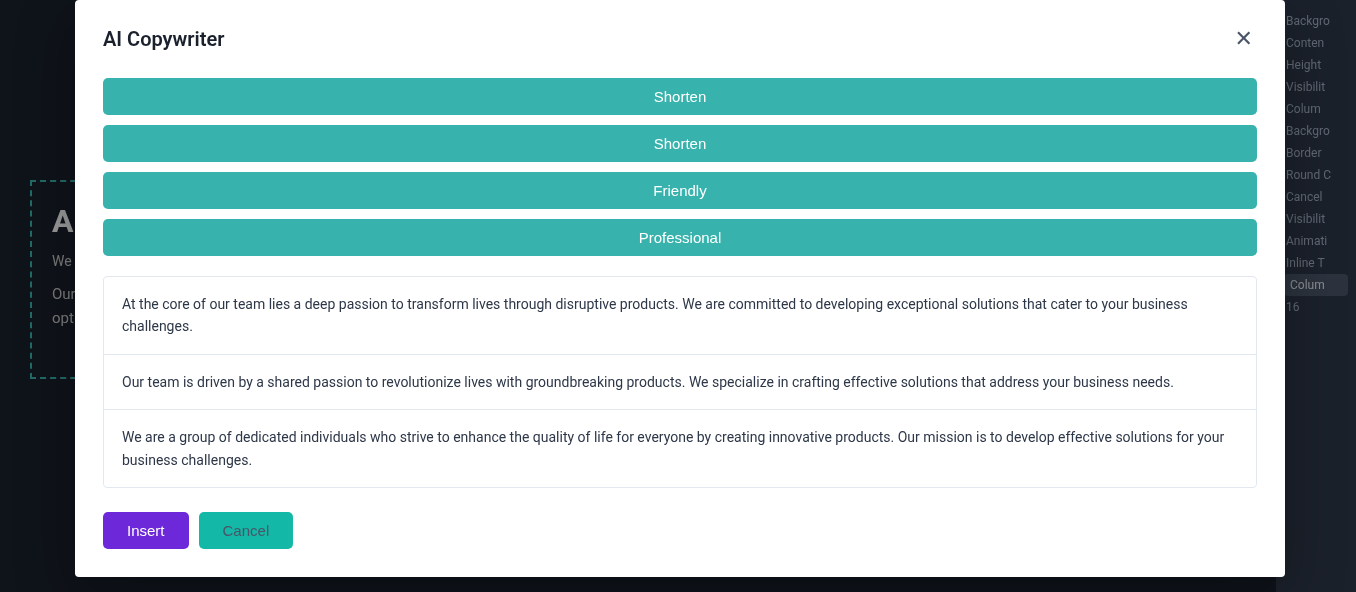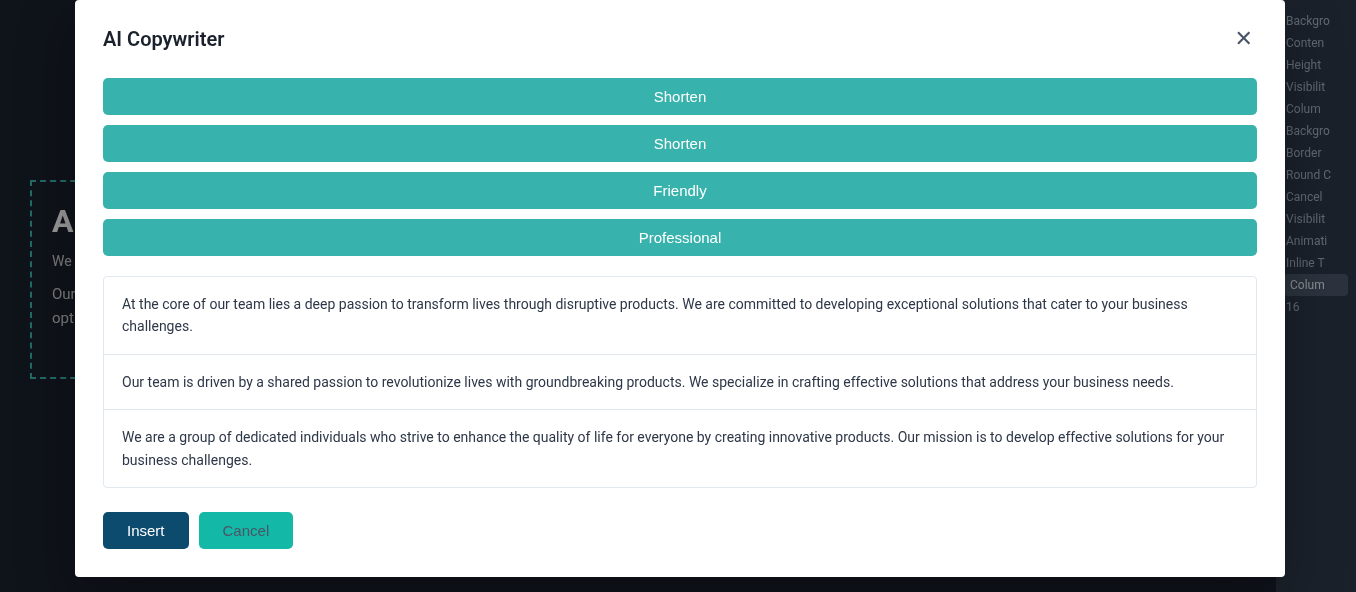--- a/index.html
+++ b/index.html
@@ -216,21 +216,21 @@
     }
 
     
     .modal-footer {
       display: flex;
       gap: 10px;
     }
 
     .btn-insert {
       padding: 10px 24px;
-      background: #0c4a6e;
+      background: #6d28d9;
       color: #fff;
       border: none;
       border-radius: 5px;
       font-size: 15px;
       cursor: pointer;
     }
 
     .btn-cancel {
       padding: 10px 24px;
       background: #14b8a6;

